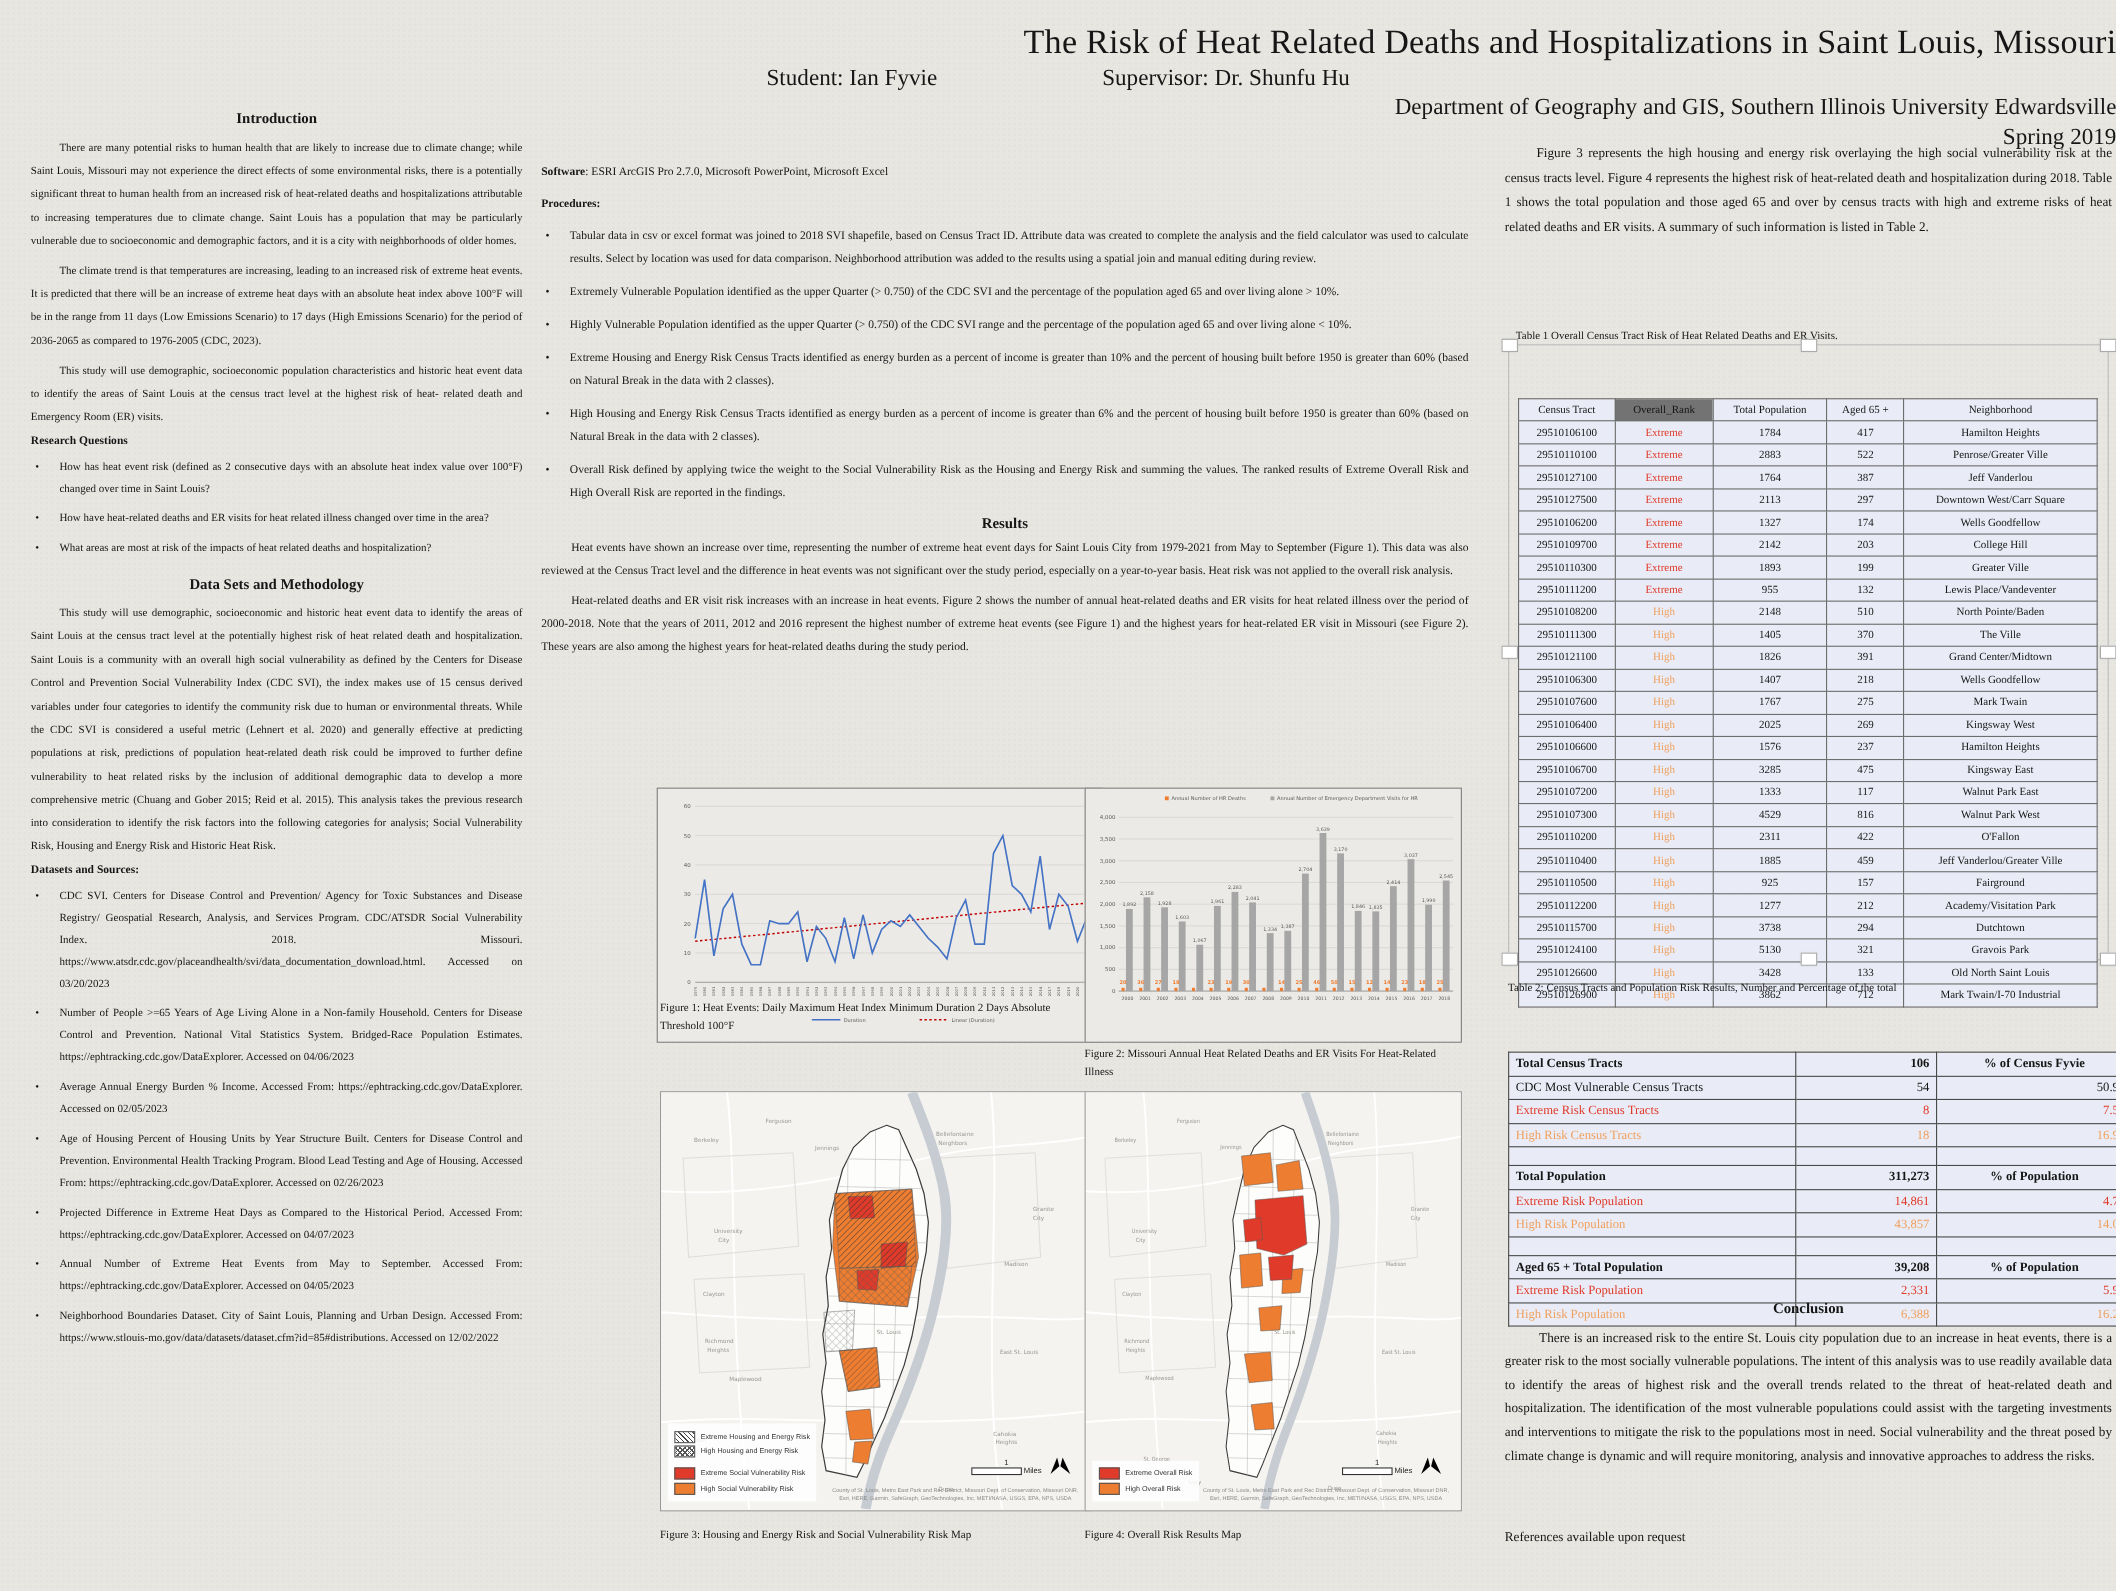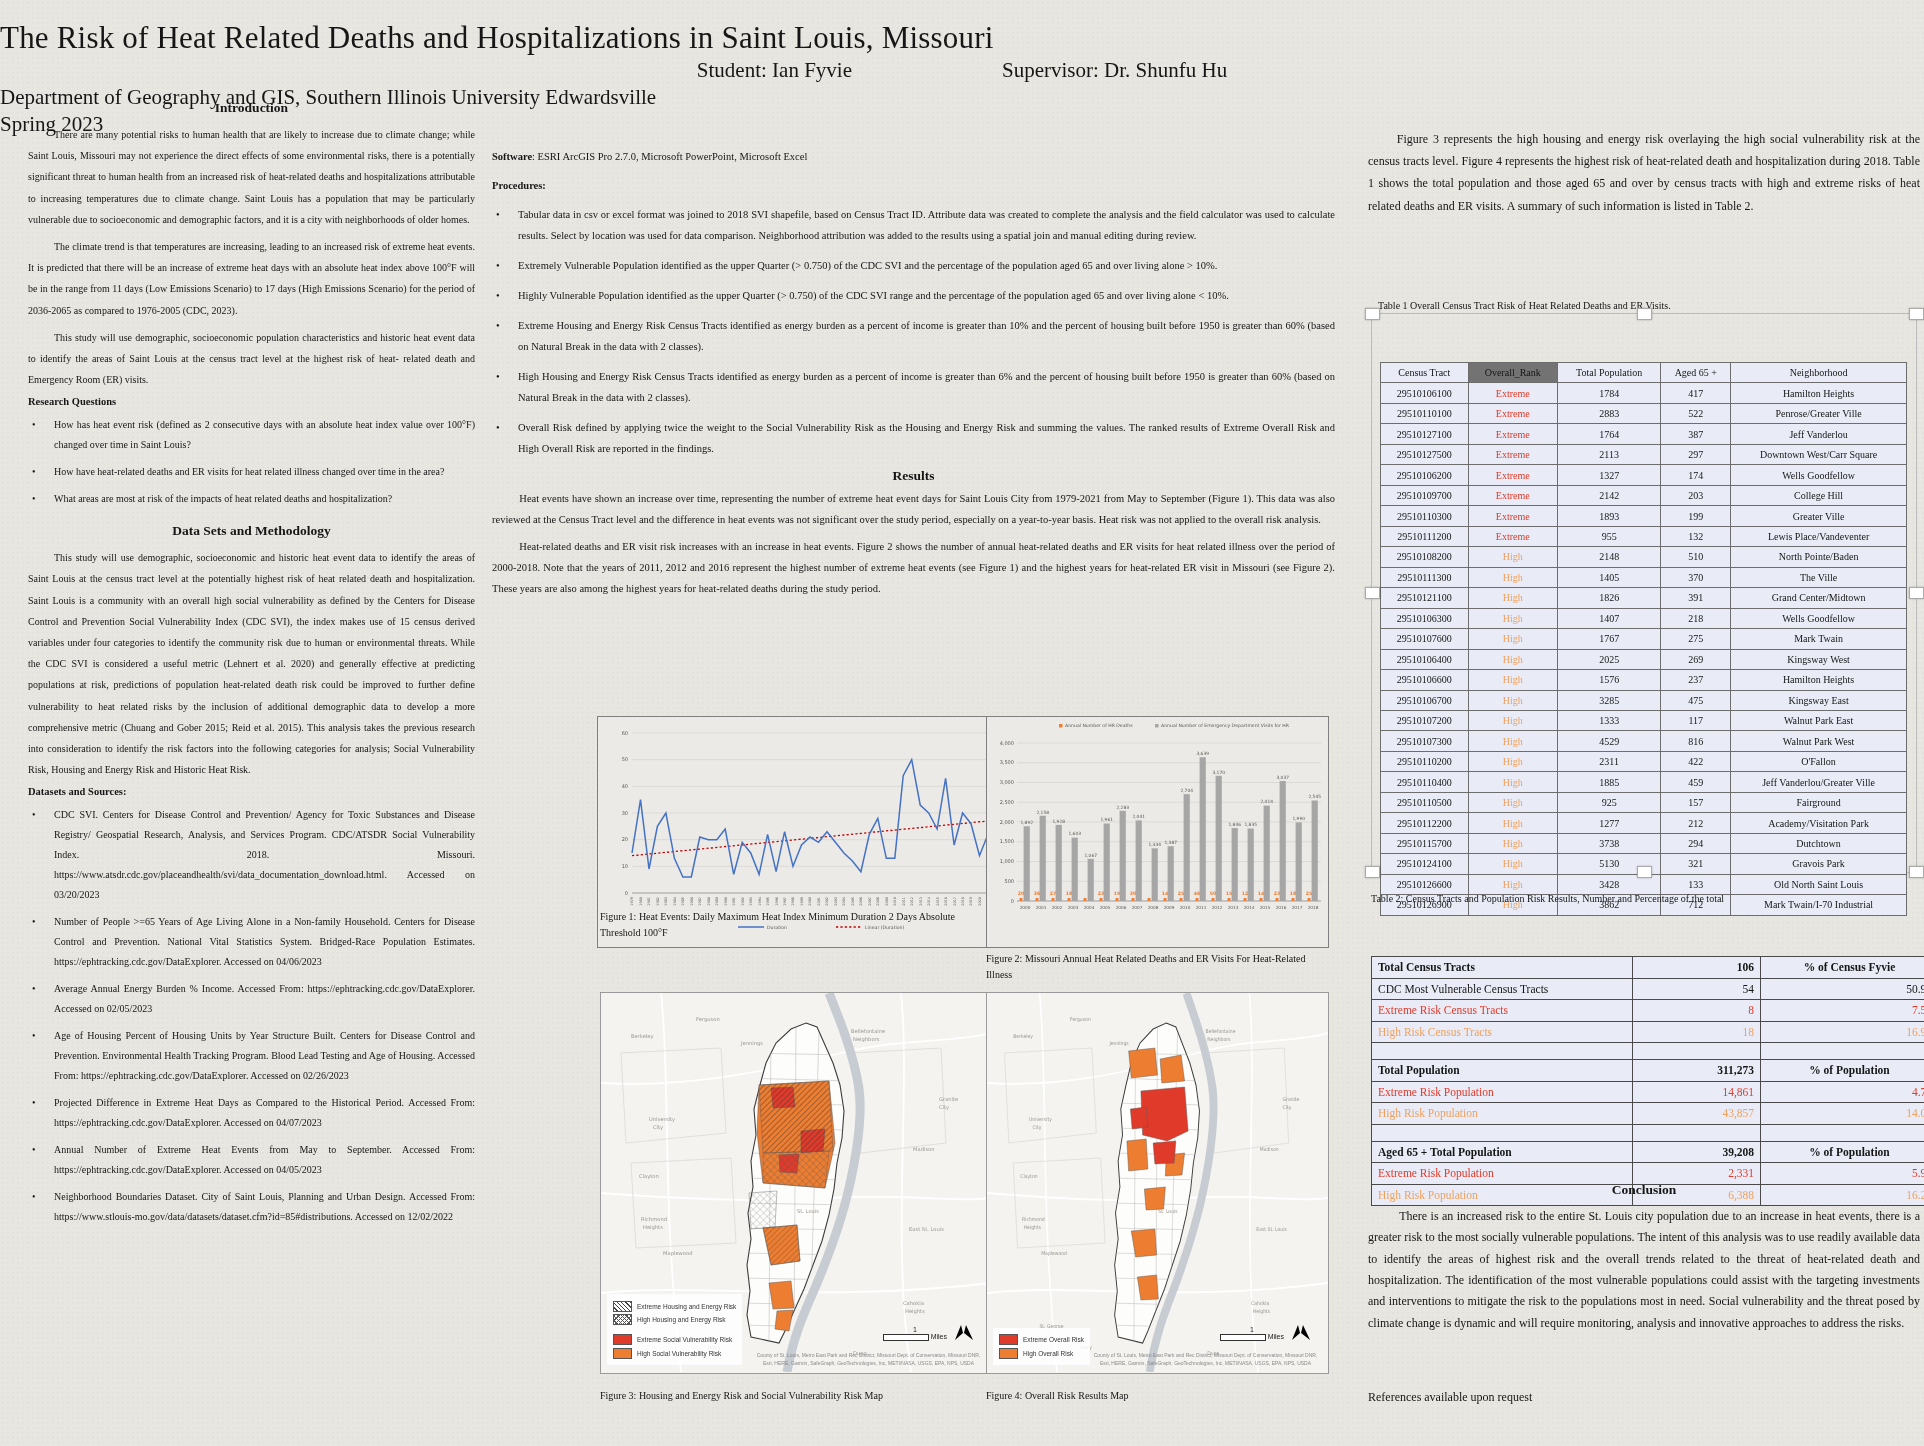--- a/index.html
+++ b/index.html
@@ -1,21 +1,21 @@
 <!DOCTYPE html>
 <html><head>
 <meta charset="utf-8">
 <style>
   html,body{margin:0;padding:0;}
   body{width:1924px;height:1446px;background:#e8e6e1;
        background-image:radial-gradient(#00000007 1px,transparent 1px);background-size:5px 5px;
        font-family:"Liberation Serif",serif;color:#161616;position:relative;overflow:hidden;}
   .abs{position:absolute;}
   
-  #title-block{left:0;top:20px;width:1924px;text-align:left;}
+  #title-block{left:0;top:20px;width:1924px;text-align:right;}
   .title{font-size:31px;letter-spacing:.2px;}
   .subline{font-size:21px;margin-top:2px;}
   .people{display:flex;justify-content:center;gap:150px;font-size:21px;margin-top:2px;}
   
   .colhead{font-weight:bold;text-align:center;font-size:13.5px;margin:0 0 8px 0;}
   .para{font-size:10px;line-height:2.12;text-align:justify;text-indent:2.6em;margin:0 0 6px 0;}
   .bold-inline{font-weight:bold;}
   .bullet-item{display:flex;font-size:10px;line-height:2.0;margin-bottom:7px;}
   .bullet-item .bullet{flex:none;width:22px;padding-left:4px;}
   .bullet-item .bi-text{flex:1;text-align:justify;}
@@ -86,21 +86,21 @@
 </head>
 <body>
 
 <div class="abs" id="title-block">
   <div class="title">The Risk of Heat Related Deaths and Hospitalizations in Saint Louis, Missouri</div>
   <div class="people">
     <span>Student: Ian Fyvie</span>
     <span>Supervisor:  Dr. Shunfu Hu</span>
   </div>
   <div class="subline">Department of Geography and GIS, Southern Illinois University Edwardsville</div>
-  <div class="subline">Spring 2023</div>
+  <div class="subline">Spring 2019</div>
 </div>
 
 <div class="abs" id="left-col">
   <div class="colhead">Introduction</div>
   <p class="para">There are many potential risks to human health that are likely to increase due to climate change; while Saint Louis, Missouri may not experience the direct effects of some environmental risks, there is a potentially significant threat to human health from an increased risk of heat-related deaths and hospitalizations attributable to increasing temperatures due to climate change.  Saint Louis has a population that may be particularly vulnerable due to socioeconomic and demographic factors, and it is a city with neighborhoods of older homes.</p>
   <p class="para">The climate trend is that temperatures are increasing, leading to an increased risk of extreme heat events. It is predicted that there will be an increase of extreme heat days with an absolute  heat index above 100°F will be in the range from 11 days (Low Emissions Scenario) to 17 days (High Emissions Scenario) for the period of 2036-2065 as compared to 1976-2005 (CDC, 2023).</p>
   <p class="para">This study will use demographic, socioeconomic population characteristics and historic heat event data to identify the areas of Saint Louis at the census tract level at the highest risk of heat- related death and Emergency Room (ER) visits.</p>
   <div class="subhead">Research Questions</div>
   <div>
       <div class="bullet-item">

